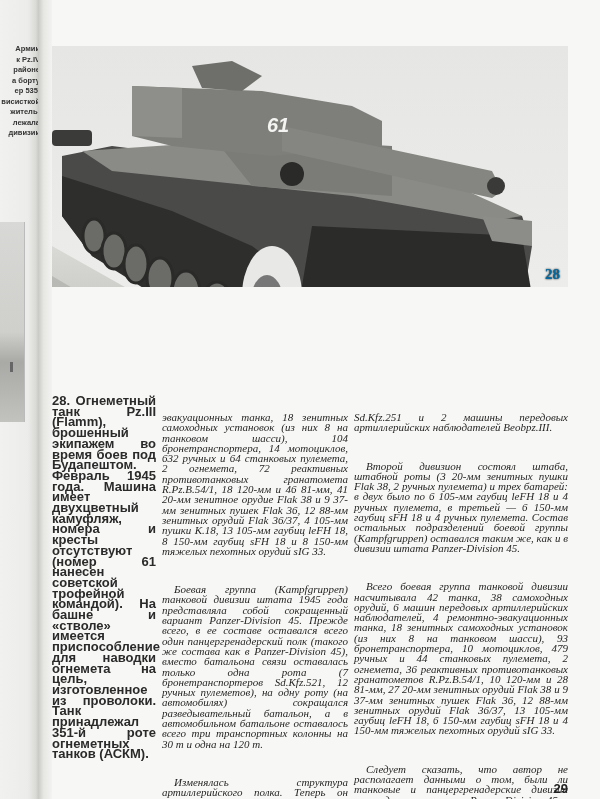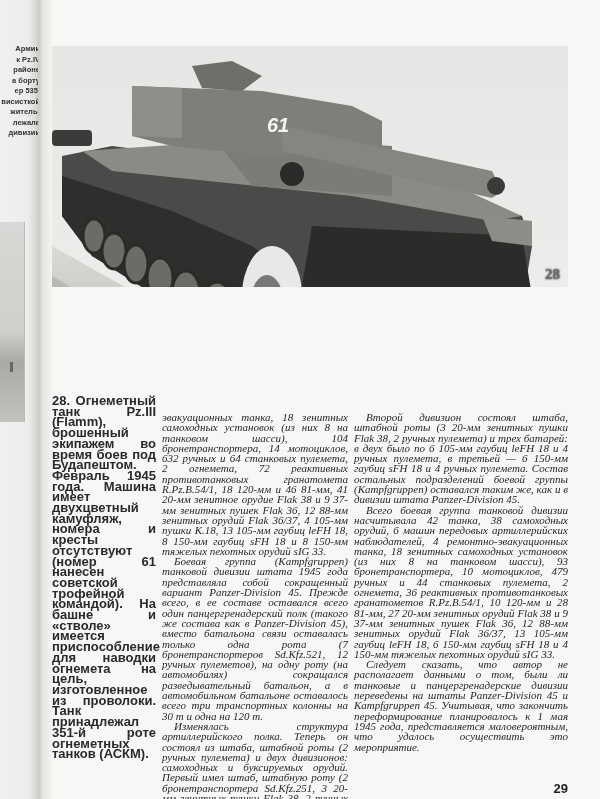--- a/index.html
+++ b/index.html
@@ -36,40 +36,40 @@
   
   .photo {
     position: absolute; left: 52px; top: 46px; width: 516px; height: 241px;
     background: #e9e9e7;
     overflow: hidden;
   }
   .photo svg { display: block; }
   .photo-number {
     position: absolute; right: 8px; bottom: 4px;
     font-family: "Liberation Serif", serif; font-weight: bold;
-    font-size: 15px; color: #737373; text-shadow: 0 0 2px #000;
+    font-size: 15px; color: #0369a1; text-shadow: 0 0 2px #000;
   }
 
   
   .caption {
     position: absolute; left: 52px; top: 396px; width: 104px;
     font-family: "Liberation Sans", sans-serif; font-weight: bold;
     font-size: 13px; line-height: 10.7px; color: #2a2a2a;
     text-align: justify;
   }
 
   
   .col {
     position: absolute; top: 412px; width: 186px;
     font-family: "Liberation Serif", serif;
     font-size: 11px; line-height: 10.3px; color: #262626;
     text-align: justify; hyphens: auto; font-style: italic;
   }
   .col p { margin: 0; text-indent: 0; }
-  .col p.indent { text-indent: 12px; }
+  .col p.indent { text-indent: 12px; margin-top: 28px; }
   .col-1 { left: 162px; }
   .col-2 { left: 354px; width: 214px; }
 
   .page-number {
     position: absolute; right: 32px; top: 781px;
     font-family: "Liberation Sans", sans-serif; font-weight: bold;
     font-size: 13px; color: #222;
   }
 </style>
 </head>
@@ -154,18 +154,19 @@
 
 <div class="caption">28. Огнеметный танк Pz.III (Flamm), брошенный экипажем во время боев под Будапештом. Февраль 1945 года. Машина имеет двухцветный камуфляж, номера и кресты отсутствуют (номер 61 нанесен советской трофейной командой). На башне и «стволе» имеется приспособление для наводки огнемета на цель, изготовленное из проволоки. Танк принадлежал 351-й роте огнеметных танков (АСКМ).</div>
 
 <div class="col col-1">
   <p>эвакуационных танка, 18 зенитных самоходных установок (из них 8 на танковом шасси), 104 бронетранспортера, 14 мотоциклов, 632 ручных и 64 станковых пулемета, 2 огнемета, 72 реактивных противотанковых гранатомета R.Pz.B.54/1, 18 120-мм и 46 81-мм, 41 20-мм зенитное орудие Flak 38 и 9 37-мм зенитных пушек Flak 36, 12 88-мм зенитных орудий Flak 36/37, 4 105-мм пушки К.18, 13 105-мм гаубиц leFH 18, 8 150-мм гаубиц sFH 18 и 8 150-мм тяжелых пехотных орудий sIG 33.</p>
   <p class="indent">Боевая группа (Kampfgruppen) танковой дивизии штата 1945 года представляла собой сокращенный вариант Panzer-Division 45. Прежде всего, в ее составе оставался всего один панцергренадерский полк (такого же состава как в Panzer-Division 45), вместо батальона связи оставалась только одна рота (7 бронетранспортеров Sd.Kfz.521, 12 ручных пулеметов), на одну роту (на автомобилях) сокращался разведывательный батальон, а в автомобильном батальоне оставалось всего три транспортных колонны на 30 т и одна на 120 т.</p>
   <p class="indent">Изменялась структура артиллерийского полка. Теперь он состоял из штаба, штабной роты (2 ручных пулемета) и двух дивизионов: самоходных и буксируемых орудий. Первый имел штаб, штабную роту (2 бронетранспортера Sd.Kfz.251, 3 20-мм зенитных пушки Flak 38, 2 ручных пулемета), батарею 150-мм САУ «Хуммель» (6 машин) и две батареи 105-мм САУ «Веспе» (по 6 машин). Кроме того, в составе каждой батареи было 2 бронетранспортера</p>
 </div>
 
 <div class="col col-2">
+  <p>Sd.Kfz.251 и 2 машины передовых артиллерийских наблюдателей Beobpz.III.</p>
   <p class="indent">Второй дивизион состоял штаба, штабной роты (3 20-мм зенитных пушки Flak 38, 2 ручных пулемета) и трех батарей: в двух было по 6 105-мм гаубиц leFH 18 и 4 ручных пулемета, в третьей — 6 150-мм гаубиц sFH 18 и 4 ручных пулемета. Состав остальных подразделений боевой группы (Kampfgruppen) оставался таким же, как и в дивизии штата Panzer-Division 45.</p>
   <p class="indent">Всего боевая группа танковой дивизии насчитывала 42 танка, 38 самоходных орудий, 6 машин передовых артиллерийских наблюдателей, 4 ремонтно-эвакуационных танка, 18 зенитных самоходных установок (из них 8 на танковом шасси), 93 бронетранспортера, 10 мотоциклов, 479 ручных и 44 станковых пулемета, 2 огнемета, 36 реактивных противотанковых гранатометов R.Pz.B.54/1, 10 120-мм и 28 81-мм, 27 20-мм зенитных орудий Flak 38 и 9 37-мм зенитных пушек Flak 36, 12 88-мм зенитных орудий Flak 36/37, 13 105-мм гаубиц leFH 18, 6 150-мм гаубиц sFH 18 и 4 150-мм тяжелых пехотных орудий sIG 33.</p>
   <p class="indent">Следует сказать, что автор не располагает данными о том, были ли танковые и панцергренадерские дивизии переведены на штаты Panzer-Division 45 и Kampfgruppen 45. Учитывая, что закончить переформирование планировалось к 1 мая 1945 года, представляется маловероятным, что удалось осуществить это мероприятие.</p>
 </div>
 
 <div class="page-number">29</div>
 
 </body></html>

